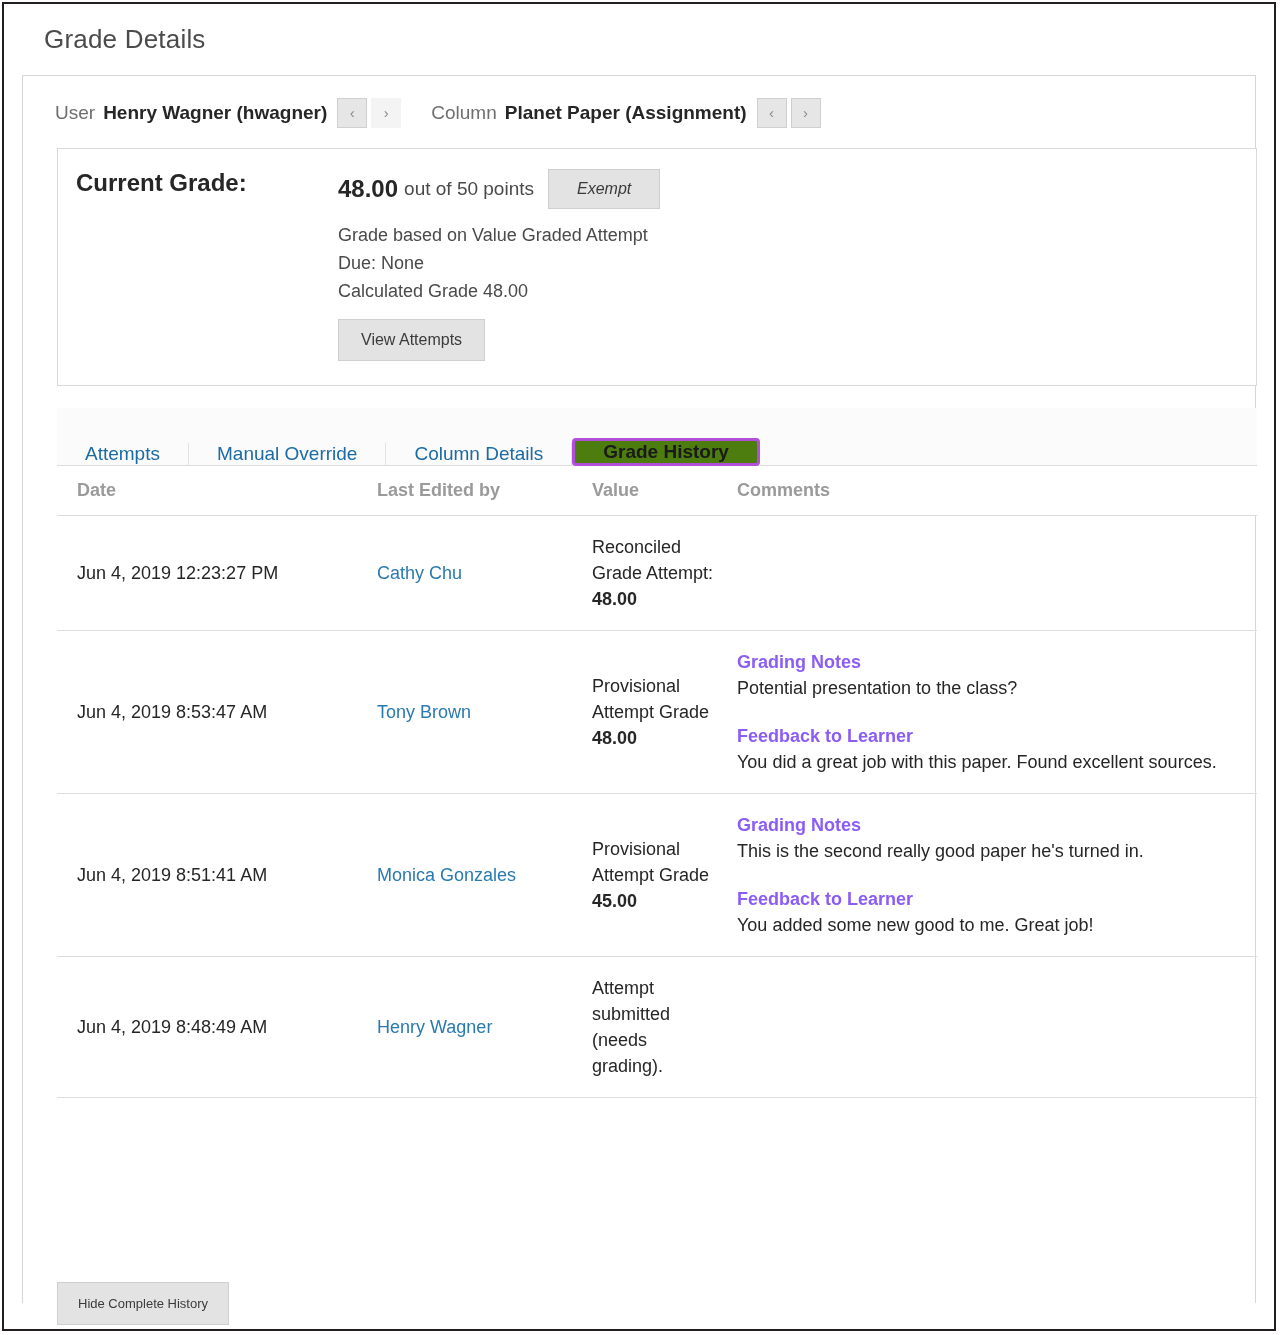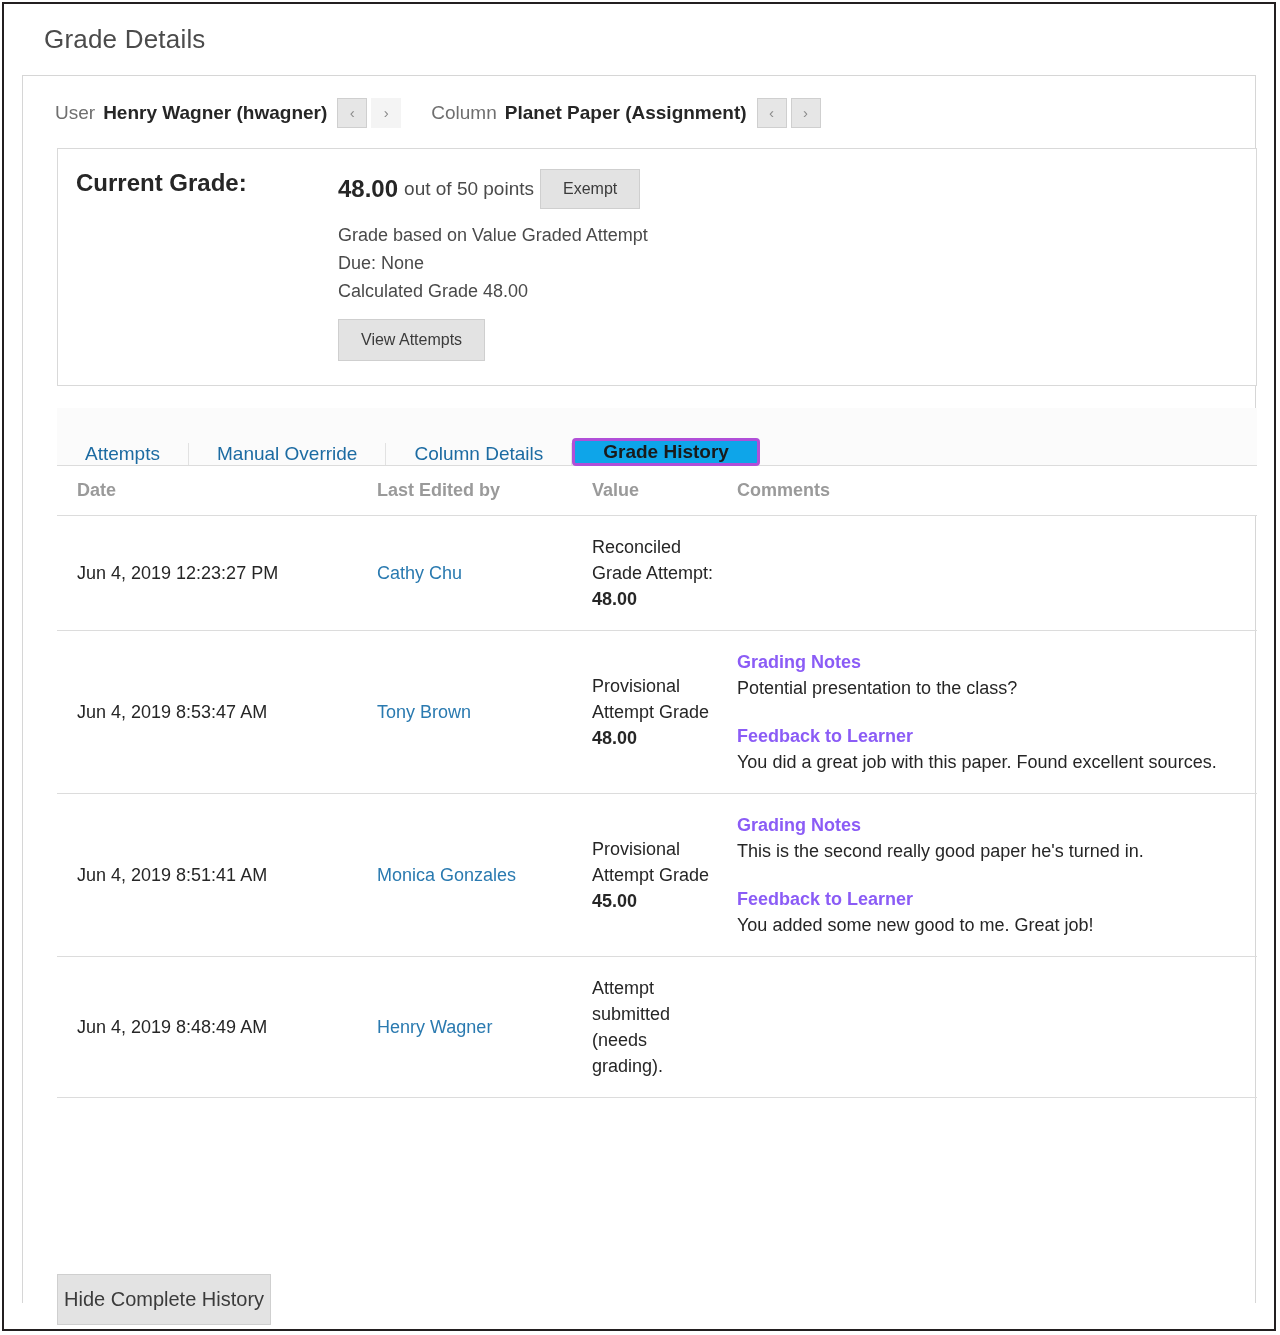--- a/index.html
+++ b/index.html
@@ -93,21 +93,21 @@
   .grade-outof { font-size: 19px; color: #4a4a4a; margin-left: 6px; }
   .btn {
     background: #e3e3e3;
     border: 1px solid #cfcfcf;
     color: #3b3b3b;
     font-size: 16px;
     padding: 10px 18px;
     cursor: pointer;
     font-family: "Liberation Sans", sans-serif;
   }
-  .btn-exempt { margin-left: 6px; padding: 10px 22px; }
+  .btn-exempt { margin-left: 14px; padding: 10px 28px; font-style: italic; }
   .grade-meta {
     font-size: 18px;
     color: #4a4a4a;
     line-height: 28px;
     margin-top: 12px;
   }
   .btn-view { margin-top: 14px; padding: 11px 22px; }
 
   
   .tabs {
@@ -127,21 +127,21 @@
     display: flex;
     align-items: center;
     cursor: pointer;
     border-right: 1px solid #e2e2e2;
     box-sizing: border-box;
   }
   .tab:last-child { border-right: none; }
   .tab.active {
     color: #1a1a1a;
     font-weight: bold;
-    background: #0ea5e9;
+    background: #4d7c0f;
     border: 3px solid #b14fd8;
     border-radius: 4px;
     margin: -1px 0;
   }
 
   
   table.history {
     width: 1200px;
     margin-left: 34px;
     border-collapse: collapse;
@@ -178,22 +178,22 @@
   .row-tall td { padding-top: 34px; padding-bottom: 34px; }
 
   
   .footer-btn {
     position: absolute;
     left: 34px;
     bottom: -22px;
     background: #e3e3e3;
     border: 1px solid #cfcfcf;
     color: #3b3b3b;
-    font-size: 20px;
-    padding: 13px 6px;
+    font-size: 13px;
+    padding: 13px 20px;
     cursor: pointer;
   }
 </style>
 </head>
 <body>
 
 <div class="frame">
 
   <div class="page-title">Grade Details</div>
 

